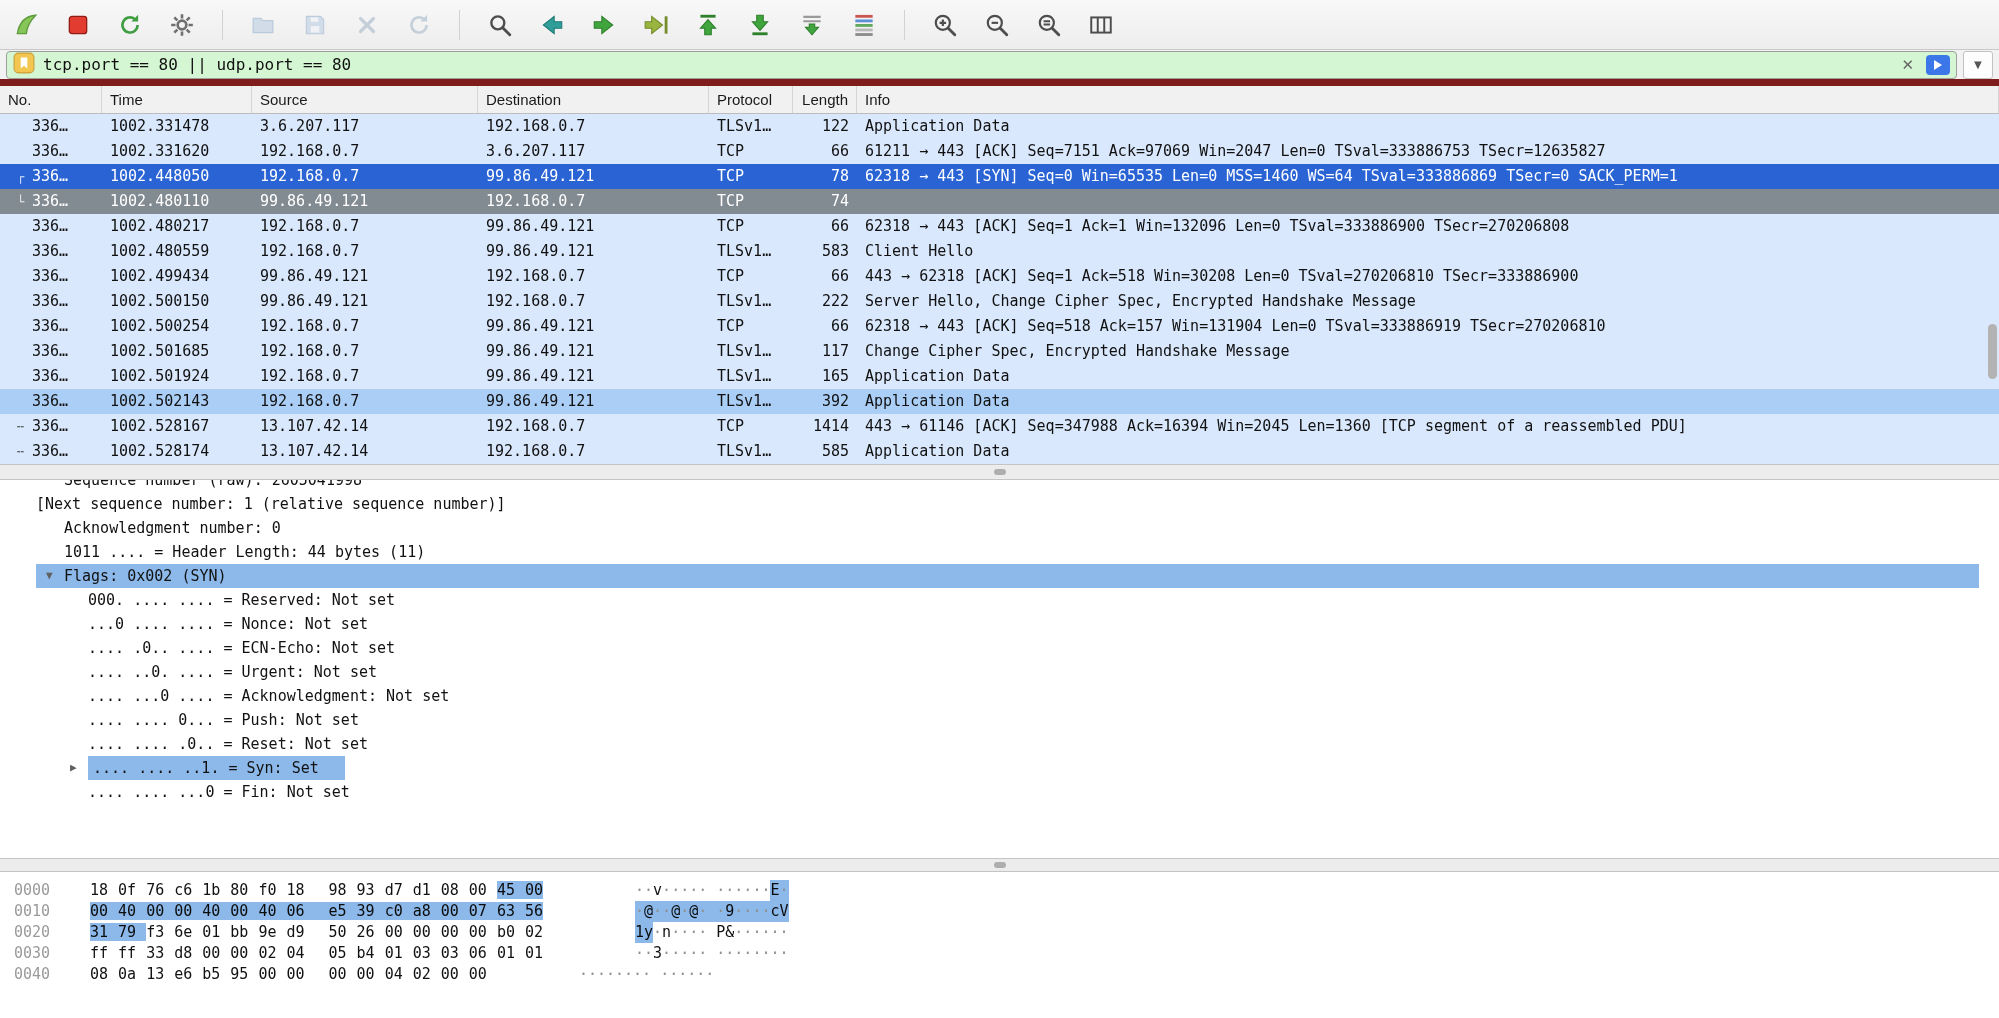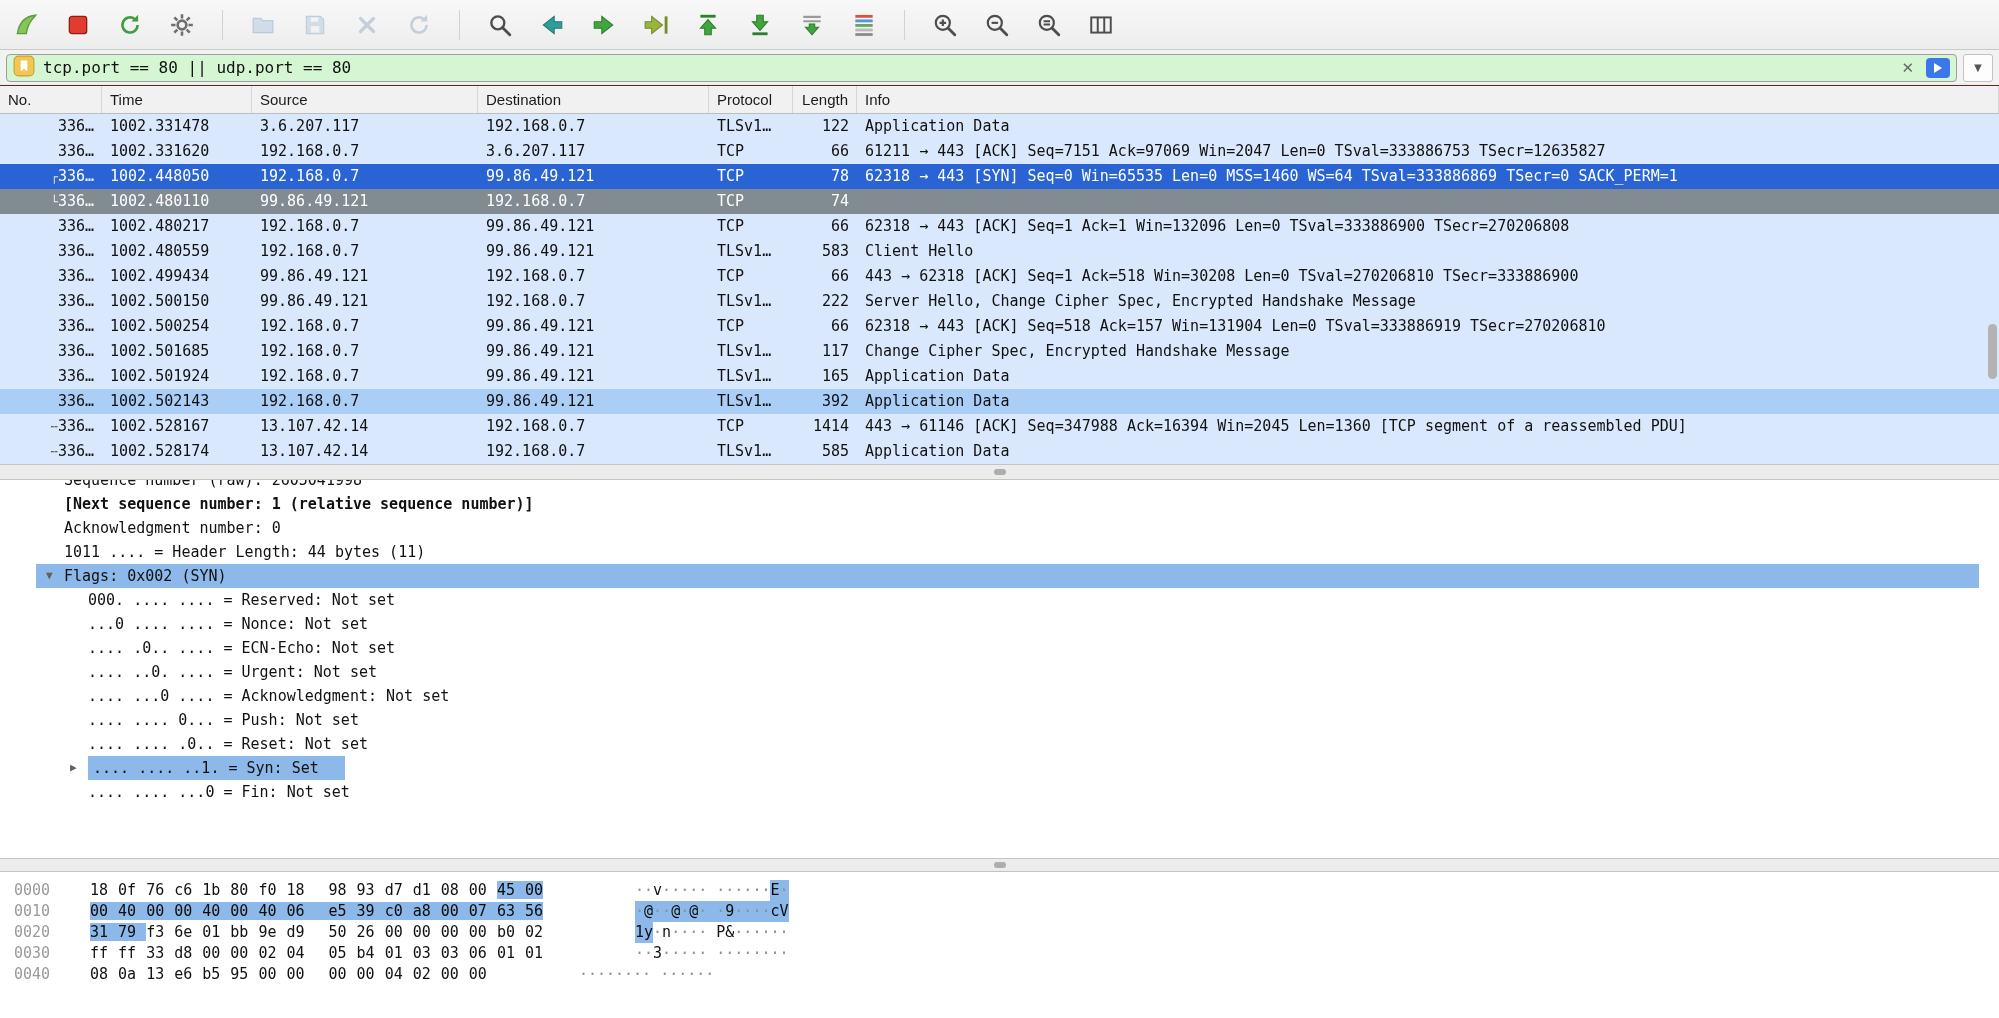--- a/index.html
+++ b/index.html
@@ -15,21 +15,21 @@
     border-bottom:1px solid #c9c9c9;
     display:flex;align-items:center;padding:0 12px;gap:24px;
   }
   .tb-icon{width:28px;height:28px;display:flex;align-items:center;justify-content:center;}
   .tb-icon svg{display:block;}
   .tb-icon.disabled{opacity:.45;}
   .tb-sep{width:1px;height:30px;background:#d2d2d2;margin:0 2px;}
   
   .filterbar{
     height:36px;box-sizing:border-box;background:#f2f2f2;
-    border-bottom:1px solid #7f1d1d;
+    border-bottom:7px solid #7f1d1d;
     display:flex;align-items:center;padding:3px 6px;gap:6px;
   }
   .filter-input{
     flex:1;height:28px;box-sizing:border-box;
     background:var(--filter-bg,#d5f6d2);
     border:1px solid #9e9e9e;border-radius:4px;
     display:flex;align-items:center;padding:0 6px;gap:8px;
   }
   .filter-text{font-size:16px;color:#101010;flex:1;white-space:nowrap;overflow:hidden;}
   .filter-clear{font-size:15px;color:#666;font-family:"Liberation Sans",sans-serif;padding:0 4px;cursor:default;}
@@ -49,21 +49,21 @@
   .pkt-header .col{
     box-sizing:border-box;border-right:1px solid #d6d6d6;
     padding:0 8px;display:flex;align-items:center;
     overflow:hidden;white-space:nowrap;height:100%;
   }
   .pkt-header .col.right{justify-content:flex-end;}
   .pkt-body{height:350px;overflow:hidden;position:relative;background:#fff;}
   .pkt-row{display:flex;height:25px;line-height:25px;font-size:15px;white-space:nowrap;}
   .pkt-row .cell{box-sizing:border-box;padding:0 8px;overflow:hidden;white-space:nowrap;}
   .pkt-row .cell.right{text-align:right;}
-  .pkt-row .cell-no{padding-left:6px;text-align:right;}
+  .pkt-row .cell-no{padding-left:17px;}
   .mk{display:inline-block;width:15px;font-size:12px;opacity:.85;}
   .style-default{background:var(--row-default,#d9e8fc);}
   .style-selected{background:var(--row-selected,#2a64d4);color:#fff;}
   .style-gray{background:var(--row-gray,#828a92);color:#ffffff;}
   .style-medium{background:var(--row-medium,#abcef6);}
   .list-scrollthumb{
     position:absolute;right:2px;top:210px;width:9px;height:55px;
     background:#b3b3b3;border-radius:5px;
   }
   
@@ -397,21 +397,21 @@
     </div>
     <div class="list-scrollthumb"></div>
 </div>
 
 <div class="splitter s1">
     <div class="dot"></div>
   </div>
 
 <div class="details">
     <div class="d-line clipped"><span class="d-text" style="margin-left: 28px;">Sequence number (raw): 2605041998</span></div>
-    <div class="d-line"><span class="d-text" style="margin-left: 28px; font-weight: bold;">[Next sequence number: 1    (relative sequence number)]</span></div>
+    <div class="d-line"><span class="d-text" style="">[Next sequence number: 1    (relative sequence number)]</span></div>
     <div class="d-line"><span class="d-text" style="margin-left: 28px;">Acknowledgment number: 0</span></div>
     <div class="d-line"><span class="d-text" style="margin-left: 28px;">1011 .... = Header Length: 44 bytes (11)</span></div>
     <div class="d-line hl-full"><span class="d-exp" style="left: 10px;">▼</span><span class="d-text" style="margin-left: 28px;">Flags: 0x002 (SYN)</span></div>
     <div class="d-line"><span class="d-text" style="margin-left: 52px;">000. .... .... = Reserved: Not set</span></div>
     <div class="d-line"><span class="d-text" style="margin-left: 52px;">...0 .... .... = Nonce: Not set</span></div>
     <div class="d-line"><span class="d-text" style="margin-left: 52px;">.... .0.. .... = ECN-Echo: Not set</span></div>
     <div class="d-line"><span class="d-text" style="margin-left: 52px;">.... ..0. .... = Urgent: Not set</span></div>
     <div class="d-line"><span class="d-text" style="margin-left: 52px;">.... ...0 .... = Acknowledgment: Not set</span></div>
     <div class="d-line"><span class="d-text" style="margin-left: 52px;">.... .... 0... = Push: Not set</span></div>
     <div class="d-line"><span class="d-text" style="margin-left: 52px;">.... .... .0.. = Reset: Not set</span></div>

